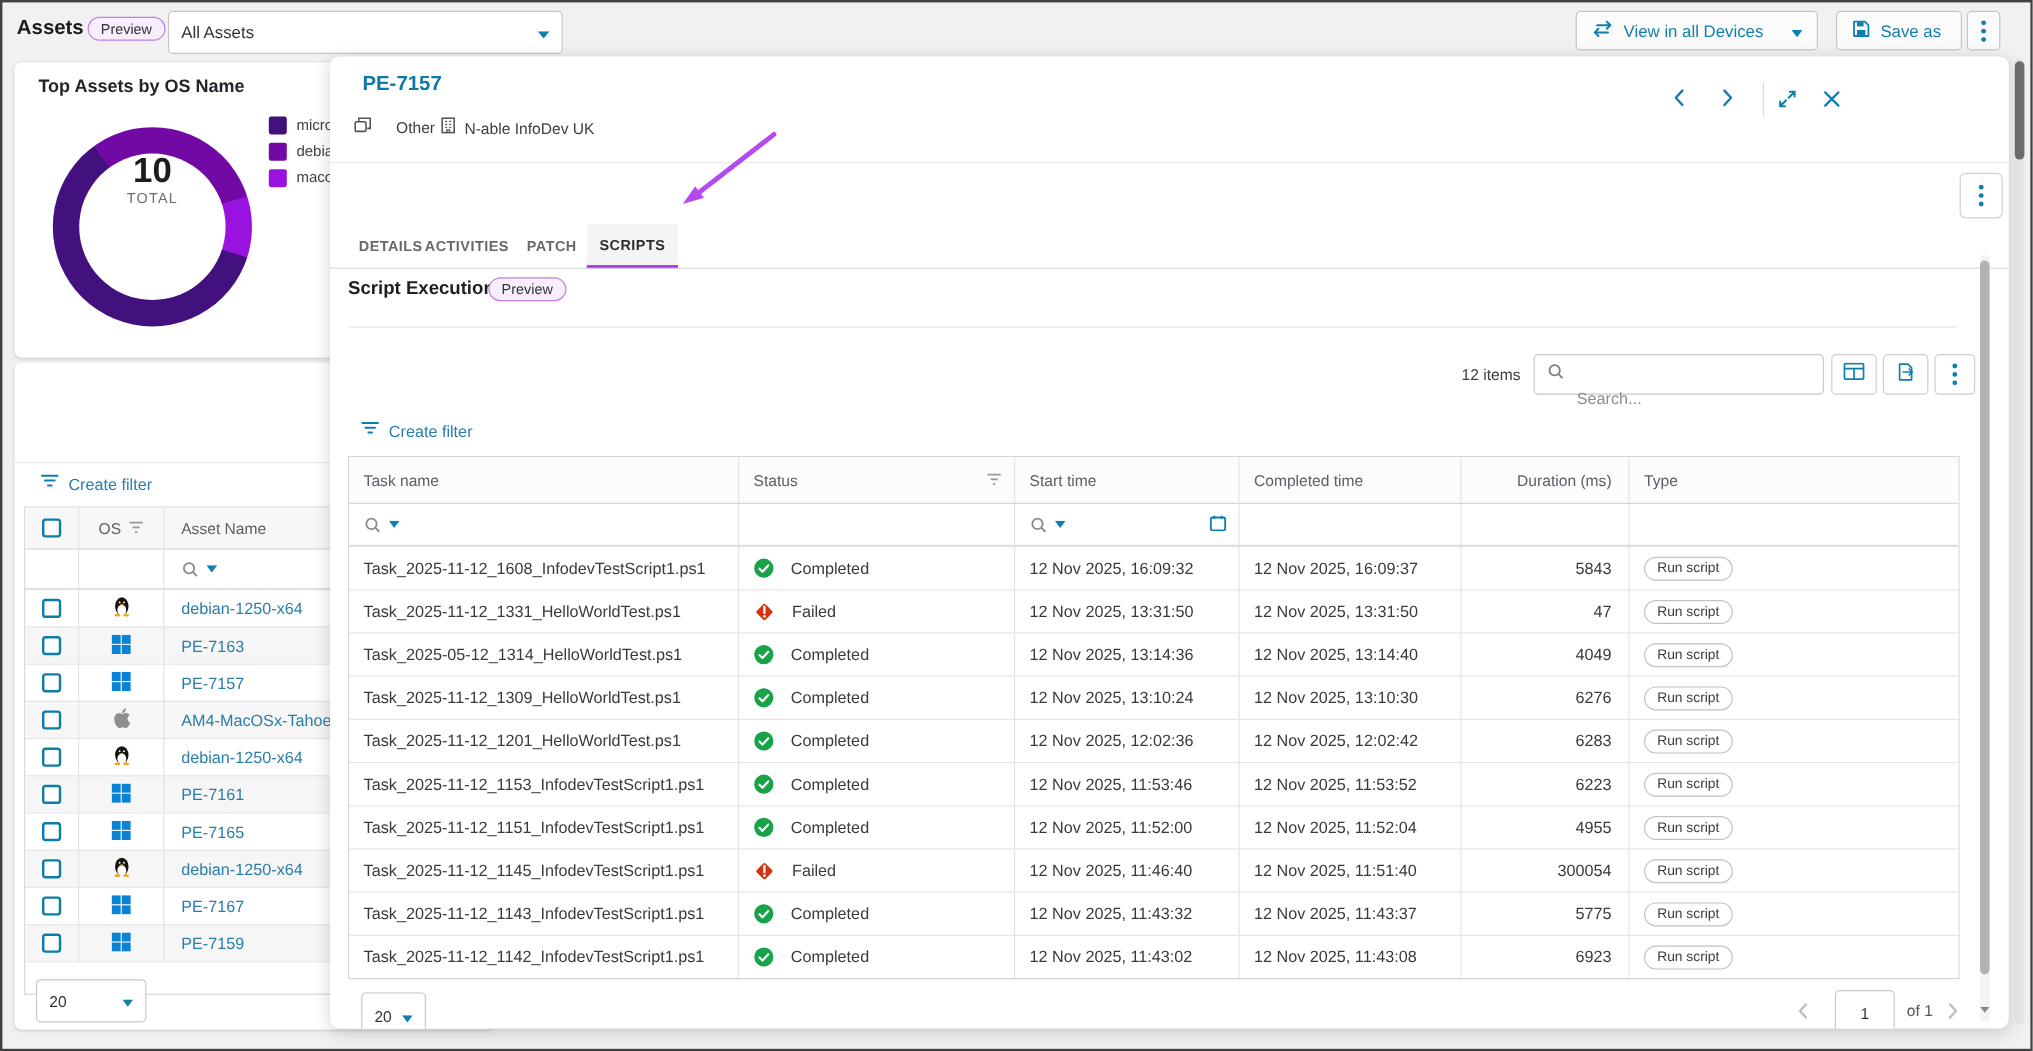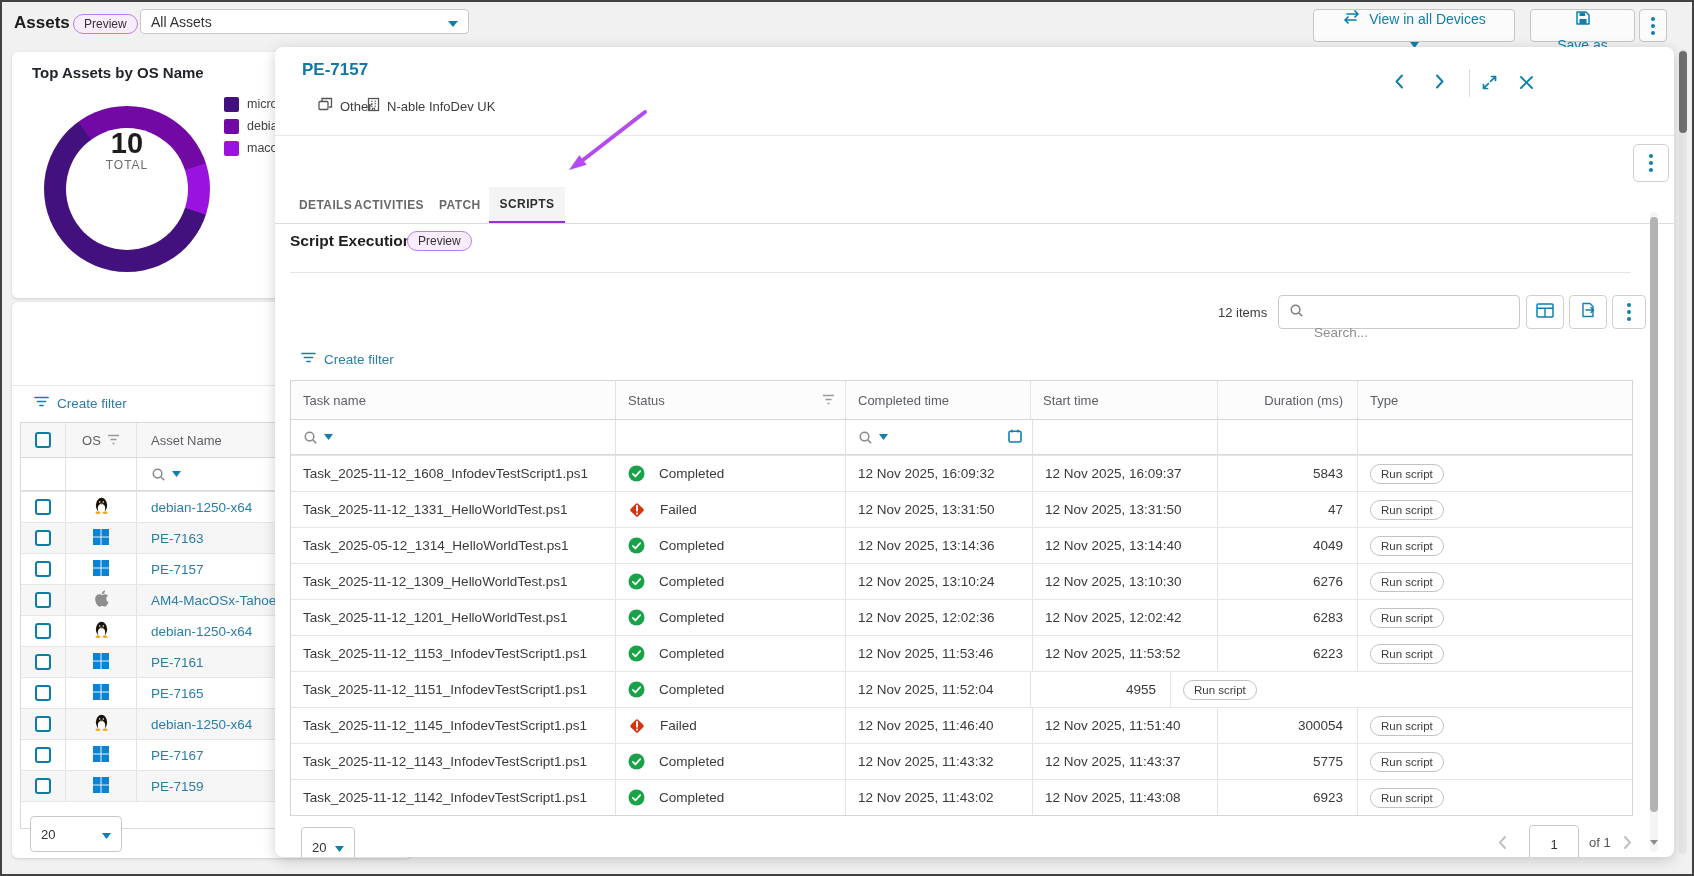--- a/index.html
+++ b/index.html
@@ -5,21 +5,21 @@
   html,body{margin:0;padding:0;background:#fff;}
   #screen{position:relative;width:1694px;height:876px;background:#f1f1f1;
     border:2px solid #424242;box-sizing:border-box;overflow:hidden;
     font-family:"Liberation Sans",sans-serif;color:#333;}
   .abs{position:absolute;}
   .card{background:#fff;border-radius:6px;box-shadow:0 1px 3px rgba(0,0,0,.14);}
   .teal{color:#0f7fad;}
   .pill{display:inline-block;border:1px solid #bf7ee3;background:#f8edfc;border-radius:11px;
     padding:2px 10px;font-size:12px;color:#333;line-height:14px;}
   .btn{display:flex;align-items:center;gap:8px;background:#fbfbfb;border:1px solid #c6c6c6;
-    border-radius:4px;color:#0f7fad;font-size:14px;padding:0 12px;box-sizing:border-box;cursor:pointer;flex-direction:column;}
+    border-radius:4px;color:#0f7fad;font-size:14px;padding:0 12px;box-sizing:border-box;cursor:pointer;}
   .icbtn{display:flex;align-items:center;justify-content:center;background:#fff;border:1px solid #cfcfcf;
     border-radius:4px;color:#0f7fad;box-sizing:border-box;cursor:pointer;}
   .kebab{display:flex;flex-direction:column;gap:3px;align-items:center;}
   .kebab i{width:4px;height:4px;border-radius:50%;background:#0f7fad;}
   .link{color:#2a7ea9;font-size:13.5px;cursor:pointer;text-decoration:none;}
   .dd{display:flex;align-items:center;justify-content:space-between;background:#fff;
     border:1px solid #c8c8c8;border-radius:4px;padding:0 10px;font-size:14px;color:#333;box-sizing:border-box;}
   .chk{width:16px;height:16px;border:2px solid #0c7ca8;border-radius:3px;background:#fff;box-sizing:border-box;}
   .hfilter{color:#9a9a9a;}
   
@@ -53,21 +53,21 @@
   .searchbox input::placeholder{color:#8d8d8d;}
 </style>
 </head>
 <body>
 
 <div id="screen">
 
   <div class="abs" style="left:0;top:0;width:1690px;height:45px;">
     <div class="abs" style="left:12px;top:11px;font-size:17px;font-weight:700;color:#1b1b1b;">Assets</div>
     <div class="abs pill" style="left:71px;top:12px;">Preview</div>
-    <div class="abs dd" style="left:138px;top:7px;width:329px;height:25px;">
+    <div class="abs dd" style="left:138px;top:7px;width:329px;height:36px;">
       <span>All Assets</span>
       <span class="teal">
         <svg width="10" height="6">
             <path d="M0 0l5 6 5-6z" fill="currentColor"></path>
           </svg></span>
     </div>
     <div class="abs btn" style="left:1311px;top:7px;width:202px;height:33px;justify-content:space-between;">
       <span style="display:flex;align-items:center;gap:8px;">
         <span>
           <svg width="19" height="14" viewBox="0 0 19 14">
@@ -345,21 +345,21 @@
         <svg width="9" height="6">
             <path d="M0 0l4.5 6L9 0z" fill="#0f7fad"></path>
           </svg></span>
     </div>
   </div>
 
   <div class="abs" style="left:273px;top:45px;width:1399px;height:810px;background:#fff;border-radius:8px;
               box-shadow:0 3px 14px rgba(0,0,0,.18);overflow:hidden;z-index:5;">
 
     <div class="abs" style="left:27px;top:13px;font-size:17px;font-weight:700;color:#1078a8;">PE-7157</div>
-    <div class="abs" style="left:43px;top:50px;display:flex;align-items:center;gap:7px;">
+    <div class="abs" style="left:20px;top:50px;display:flex;align-items:center;gap:20px;">
       <span>
         <svg width="15" height="14" viewBox="0 0 15 14">
             <rect x="1" y="4.5" width="9" height="8" rx="1" fill="none" stroke="#555" stroke-width="1.3"></rect>
             <path d="M4 4.5V1.5h9.5V10h-2.5" fill="none" stroke="#555" stroke-width="1.3"></path>
           </svg></span>
       <span style="font-size:13px;color:#3c3c3c;">Other</span>
     </div>
     <div class="abs" style="left:92px;top:50px;display:flex;align-items:center;gap:7px;">
       <span>
         <svg width="13" height="15" viewBox="0 0 13 15">
@@ -450,22 +450,22 @@
     <div class="abs stable" style="left:15px;top:333px;width:1341px;">
       <div class="shead">
         <div class="sc w0">Task name</div>
         <div class="sc w1" style="justify-content:space-between;padding-right:10px;">
           <span>Status</span>
           <span class="hfilter">
             <svg width="13" height="11">
                 <path d="M1 1.5h11M3.5 5.5h6M5.5 9.5h2" stroke="#9a9a9a" stroke-width="1.5" fill="none"></path>
               </svg></span>
         </div>
+        <div class="sc w2">Start time</div>
         <div class="sc w3">Completed time</div>
-        <div class="sc w2">Start time</div>
         <div class="sc w4">Duration (ms)</div>
         <div class="sc w5">Type</div>
       </div>
       <div class="sfilter">
         <div class="sc w0 qwrap">
           <svg width="15" height="15" viewBox="0 0 16 16">
               <circle cx="7" cy="7" r="4.6" fill="none" stroke="#8a8a8a" stroke-width="1.6"></circle>
               <path d="M10.6 10.6L14 14" stroke="#8a8a8a" stroke-width="1.6"></path>
             </svg>
           <svg width="9" height="6">
@@ -615,20 +615,21 @@
             <div class="sc w1" style="gap:14px;">
               <span style="display:flex;">
                 <svg width="17" height="17" viewBox="0 0 17 17">
                   <circle cx="8.5" cy="8.5" r="8" fill="#18a349"></circle>
                   <path d="M4.9 8.9l2.5 2.5 4.8-5.2" stroke="#fff" stroke-width="1.8" fill="none" stroke-linecap="round" stroke-linejoin="round"></path>
                 </svg>
               </span>
 
               <span>Completed</span>
             </div>
+            <div class="sc w2">12 Nov 2025, 11:52:00</div>
             <div class="sc w3">12 Nov 2025, 11:52:04</div>
             <div class="sc w4">4955</div>
             <div class="sc w5">
               <span class="runpill">Run script</span>
             </div>
           </div>
           <div class="srow">
             <div class="sc w0">Task_2025-11-12_1145_InfodevTestScript1.ps1</div>
             <div class="sc w1" style="gap:14px;">
 

